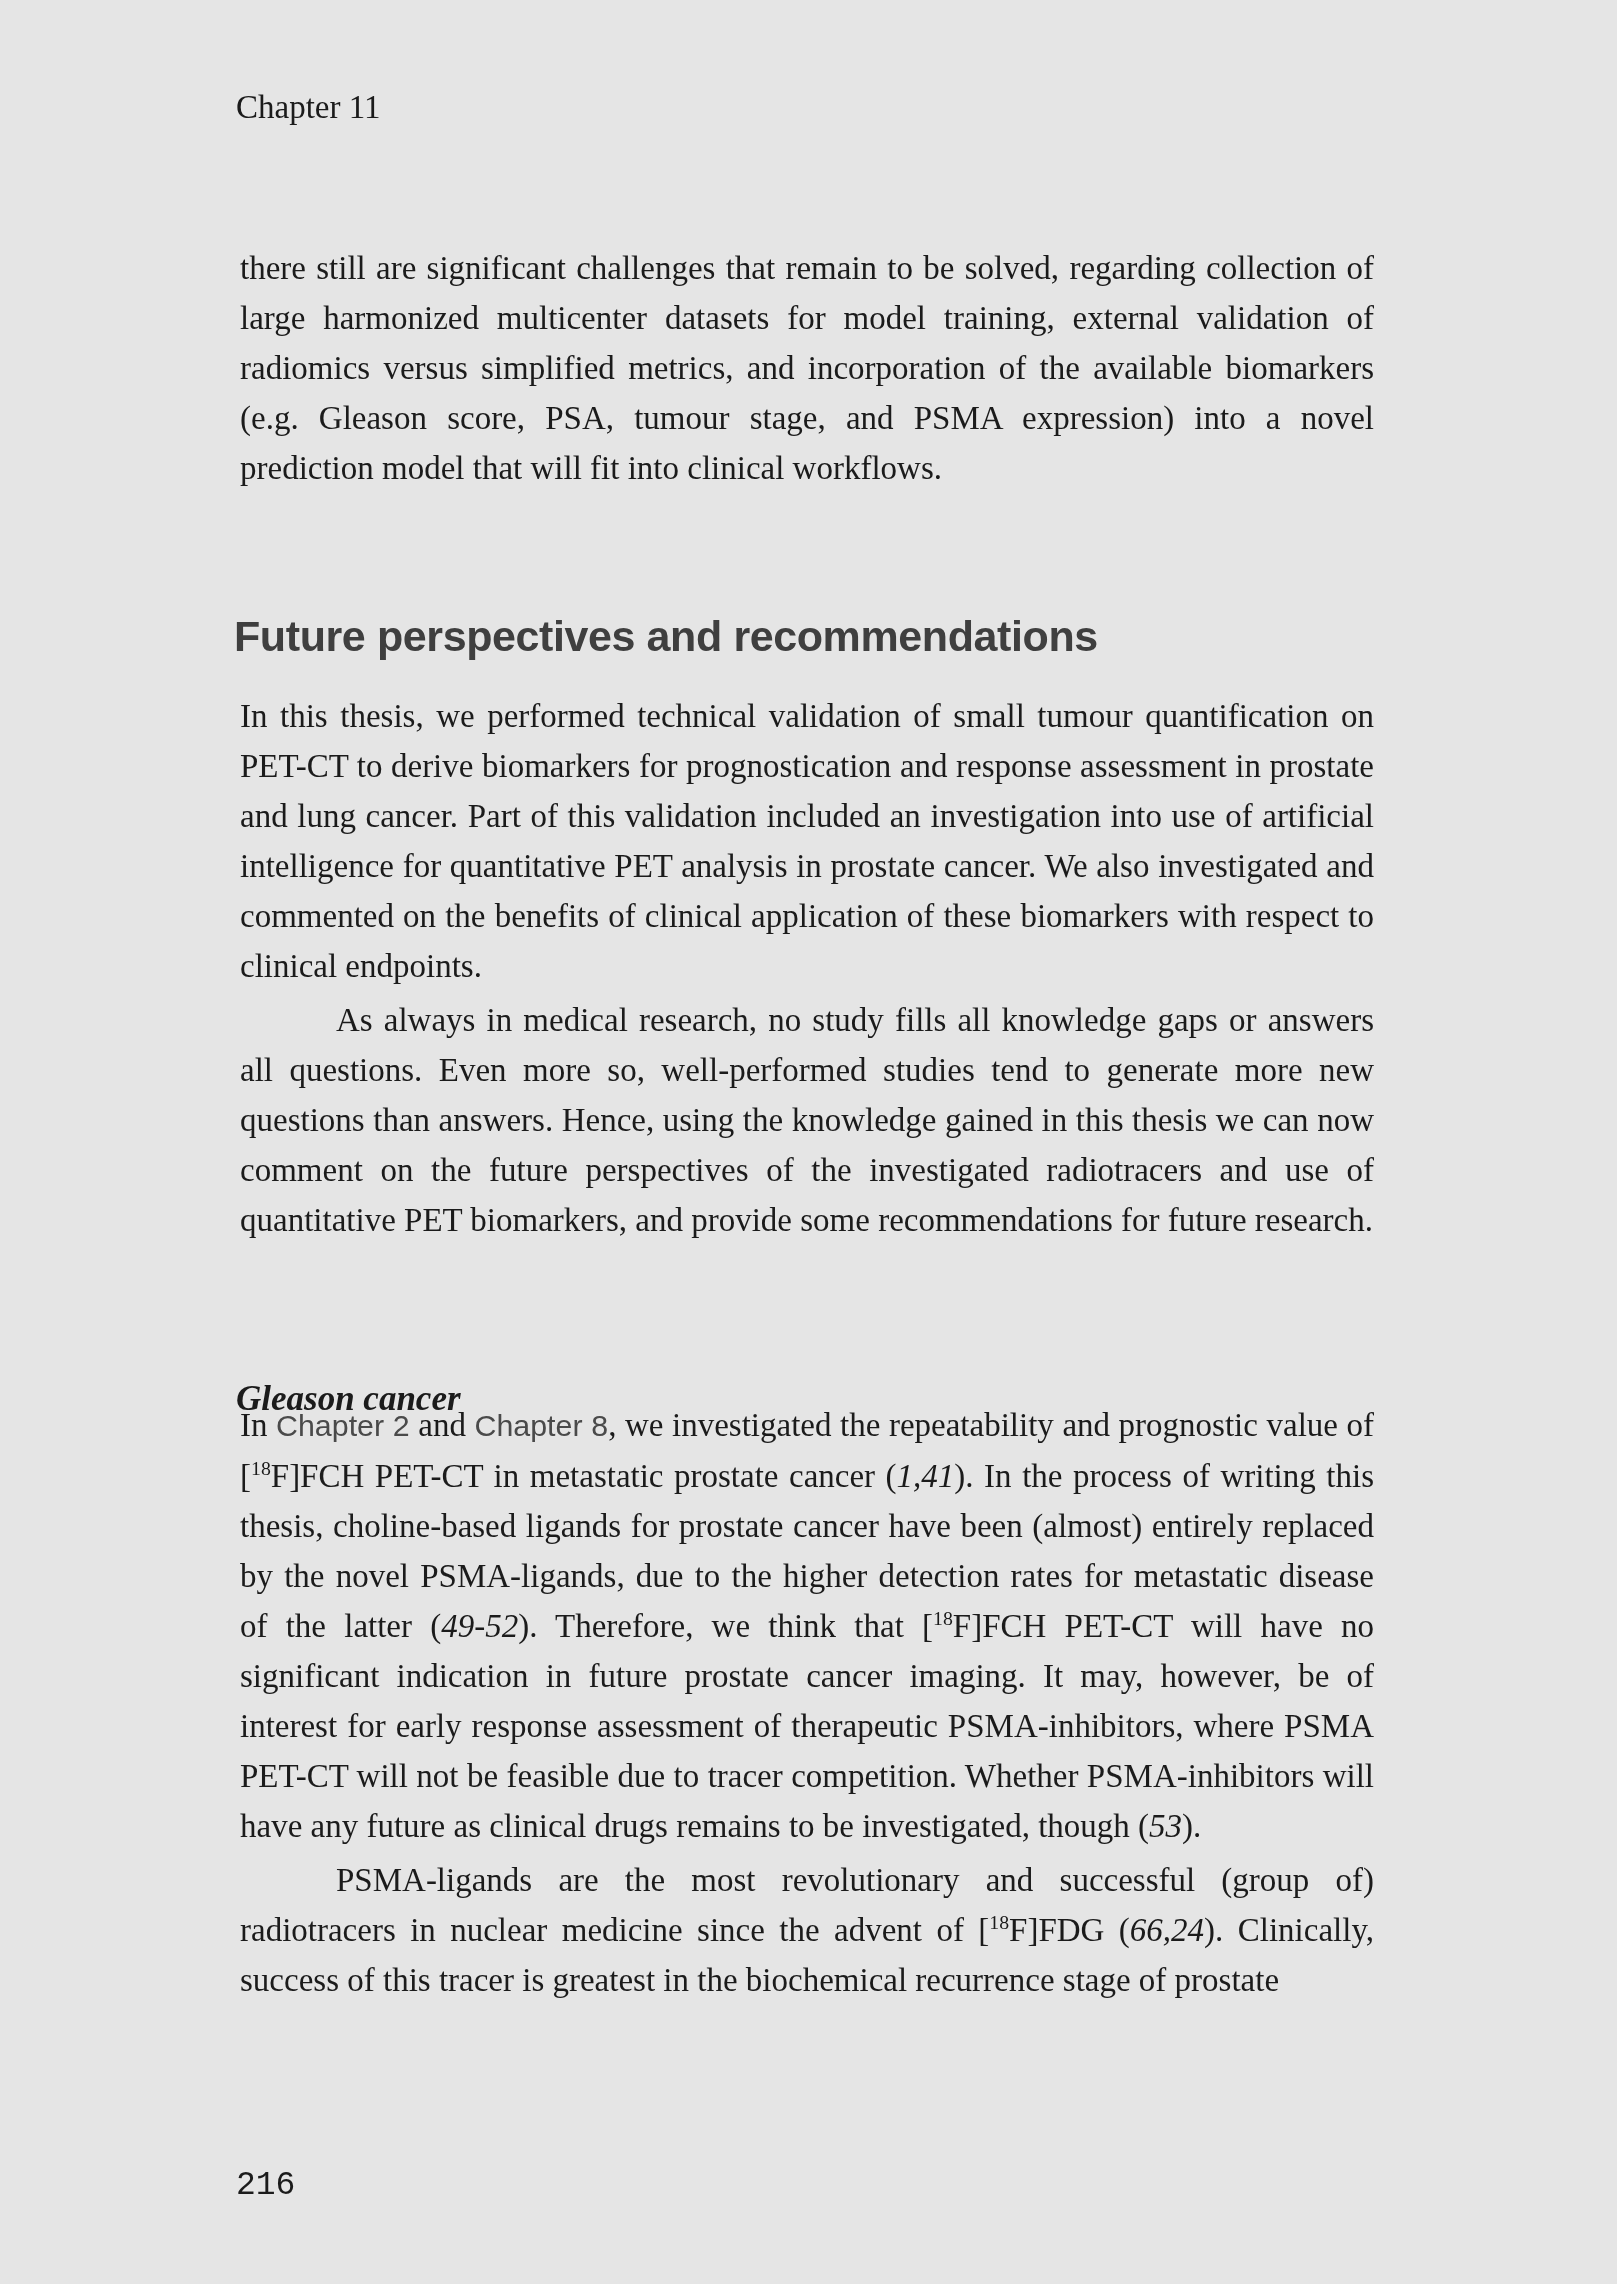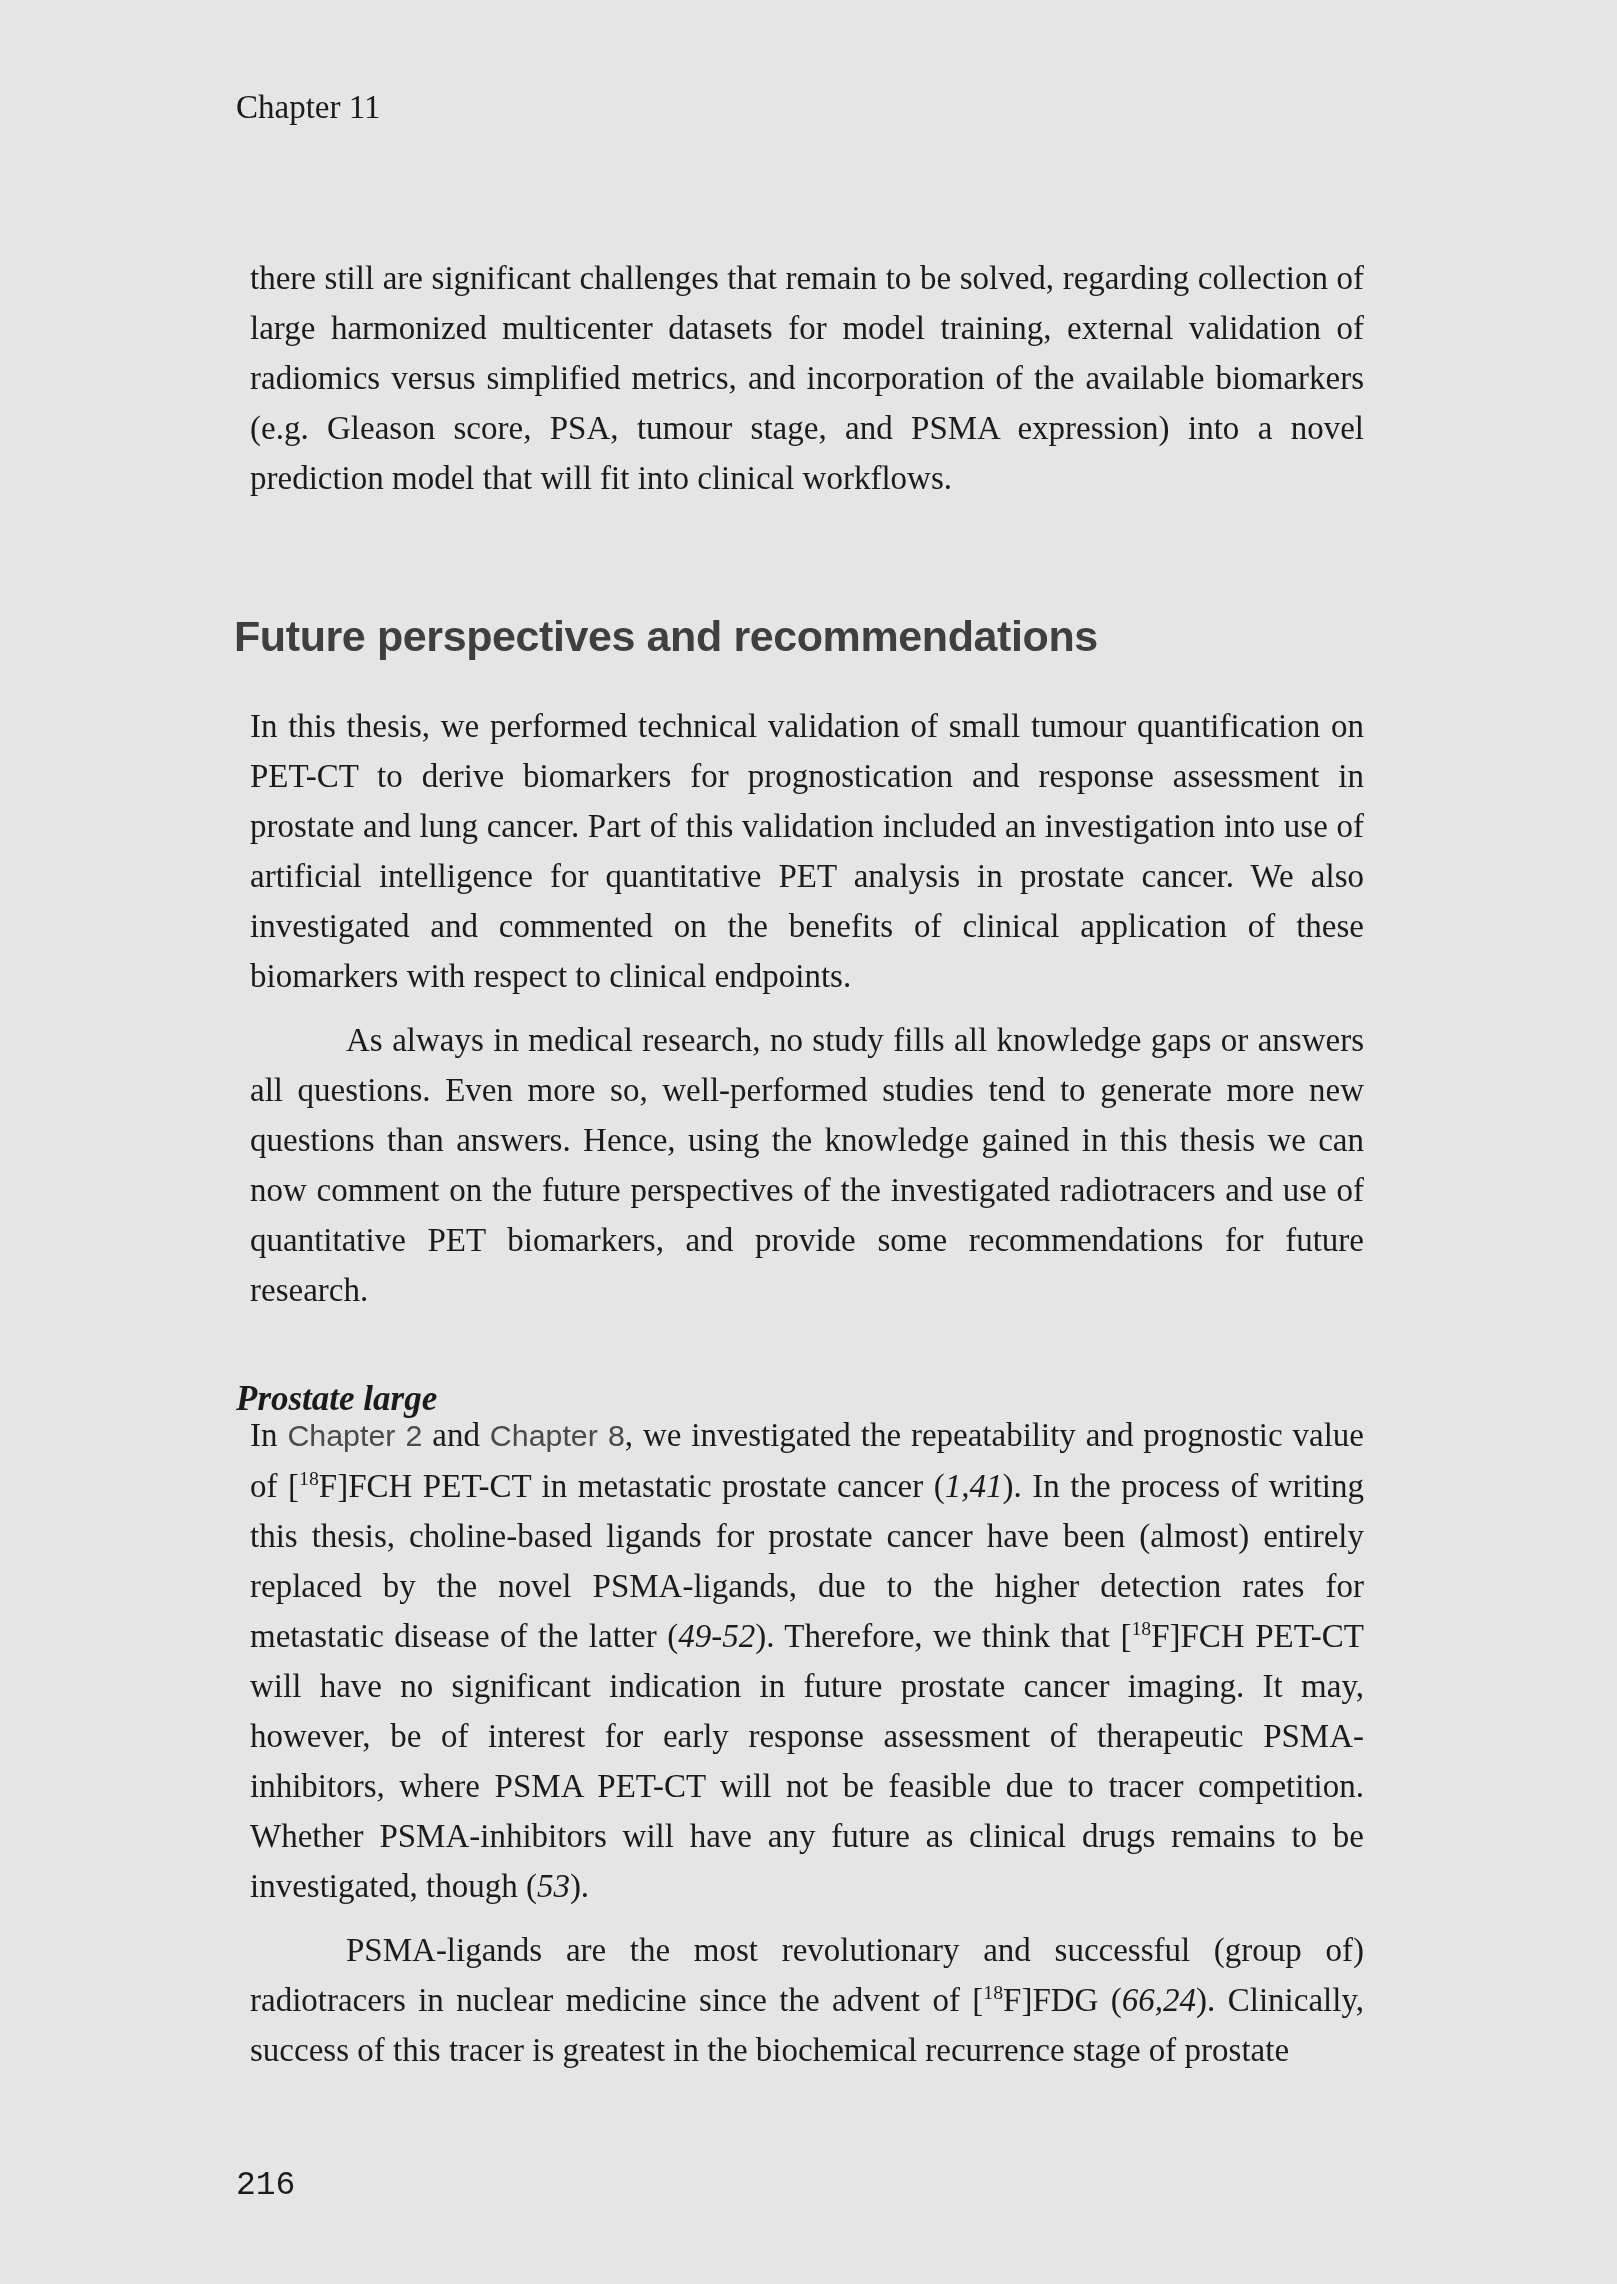--- a/index.html
+++ b/index.html
@@ -28,21 +28,21 @@
   .body-text {
     position: absolute;
     left: 236px;
     width: 1142px;
     font-size: 33px;
     line-height: 50px;
     text-align: justify;
     color: #1b1b1b;
   }
   .body-text p {
-    margin: 14px;
+    margin: 4px;
     padding: 0;
   }
   .para-1 { top: 239px; }
   .section-heading {
     position: absolute;
     left: 234px;
     top: 582px;
     font-family: Liberation Sans, sans-serif;
     font-weight: 700;
     font-size: 43px;
@@ -98,21 +98,21 @@
     <p>there still are significant challenges that remain to be solved, regarding collection of large harmonized multicenter datasets for model training, external validation of radiomics versus simplified metrics, and incorporation of the available biomarkers (e.g. Gleason score, PSA, tumour stage, and PSMA expression) into a novel prediction model that will fit into clinical workflows.</p>
   </div>
 
   <h1 class="section-heading">Future perspectives and recommendations</h1>
 
   <div class="body-text block-a">
     <p>In this thesis, we performed technical validation of small tumour quantification on PET-CT to derive biomarkers for prognostication and response assessment in prostate and lung cancer. Part of this validation included an investigation into use of artificial intelligence for quantitative PET analysis in prostate cancer. We also investigated and commented on the benefits of clinical application of these biomarkers with respect to clinical endpoints.</p>
     <p class="indented">As always in medical research, no study fills all knowledge gaps or answers all questions. Even more so, well-performed studies tend to generate more new questions than answers. Hence, using the knowledge gained in this thesis we can now comment on the future perspectives of the investigated radiotracers and use of quantitative PET biomarkers, and provide some recommendations for future research.</p>
   </div>
 
-  <h2 class="subsection-heading">Prostate large</h2>
+  <h2 class="subsection-heading">Gleason cancer</h2>
 
   <div class="body-text block-b">
     <p>In <b class="chapter-ref">Chapter 2</b> and <b class="chapter-ref">Chapter 8</b>, we investigated the repeatability and prognostic value of [<sup>18</sup>F]FCH PET-CT in metastatic prostate cancer (<i>1,41</i>). In the process of writing this thesis, choline-based ligands for prostate cancer have been (almost) entirely replaced by the novel PSMA-ligands, due to the higher detection rates for metastatic disease of the latter (<i>49-52</i>). Therefore, we think that [<sup>18</sup>F]FCH PET-CT will have no significant indication in future prostate cancer imaging. It may, however, be of interest for early response assessment of therapeutic PSMA-inhibitors, where PSMA PET-CT will not be feasible due to tracer competition. Whether PSMA-inhibitors will have any future as clinical drugs remains to be investigated, though (<i>53</i>).</p>
     <p class="indented">PSMA-ligands are the most revolutionary and successful (group of) radiotracers in nuclear medicine since the advent of [<sup>18</sup>F]FDG (<i>66,24</i>). Clinically, success of this tracer is greatest in the biochemical recurrence stage of prostate</p>
   </div>
 
   <div class="page-number">216</div>
 
 </div>
 

